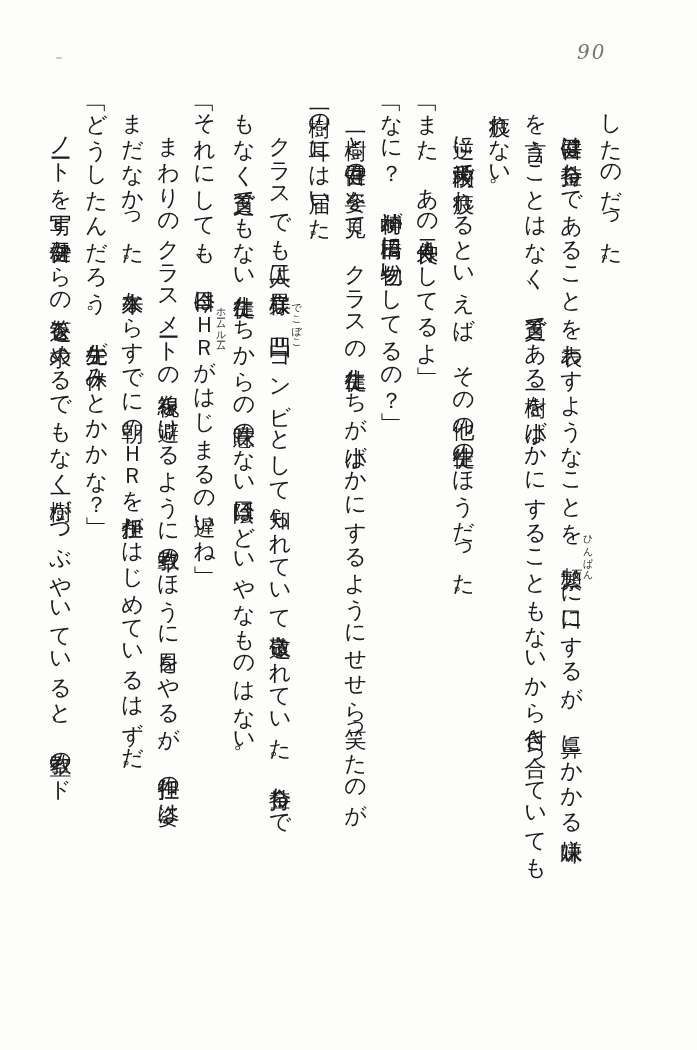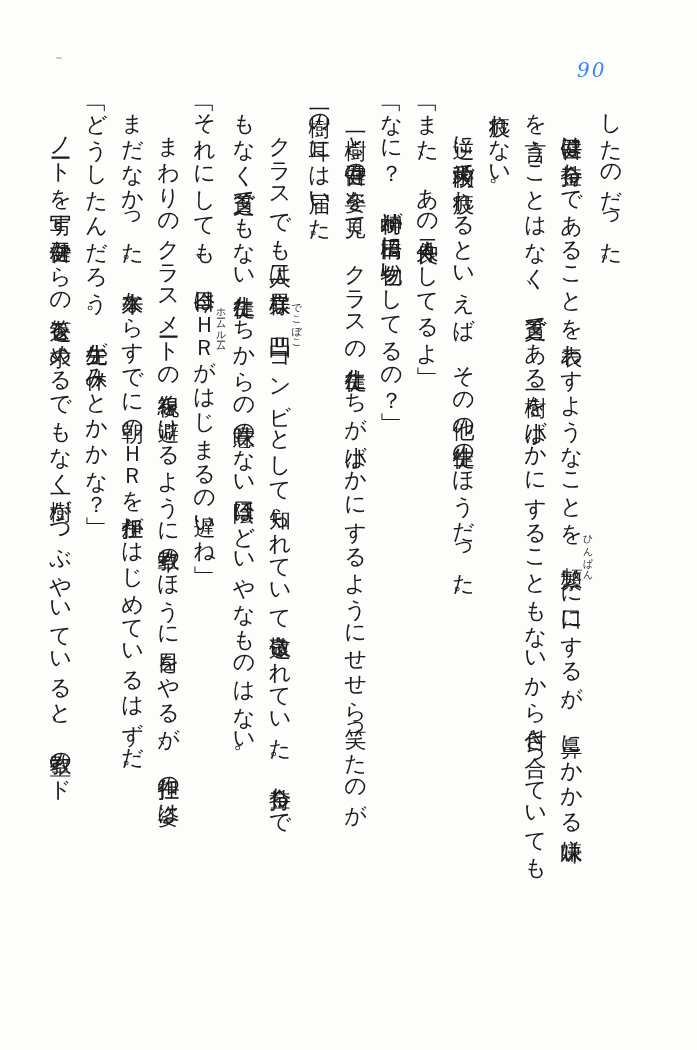--- a/index.html
+++ b/index.html
@@ -8,26 +8,26 @@
     position: relative;
     width: 697px;
     height: 1050px;
     background: #fdfdfc;
     overflow: hidden;
     font-family: "DejaVu Serif", "Liberation Serif", serif;
   }
 
   .page-number {
     position: absolute;
-    top: 58px;
+    top: 40px;
     left: 577px;
     font-size: 20px;
     font-style: italic;
     letter-spacing: 2px;
-    color: #3b82f6;
+    color: #737373;
   }
 
   .speck {
     position: absolute;
     left: 56px;
     top: 57px;
     width: 6px;
     height: 2px;
     background: #c9c9c9;
     border-radius: 1px;

